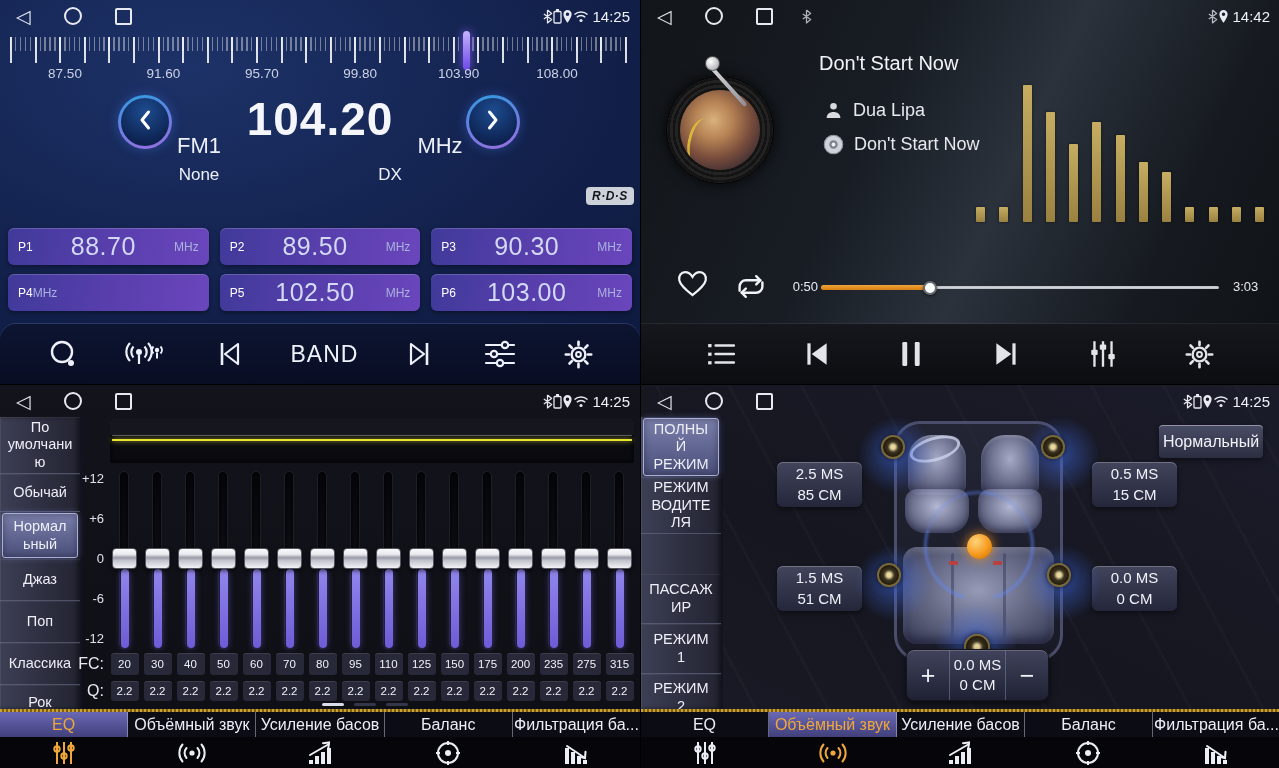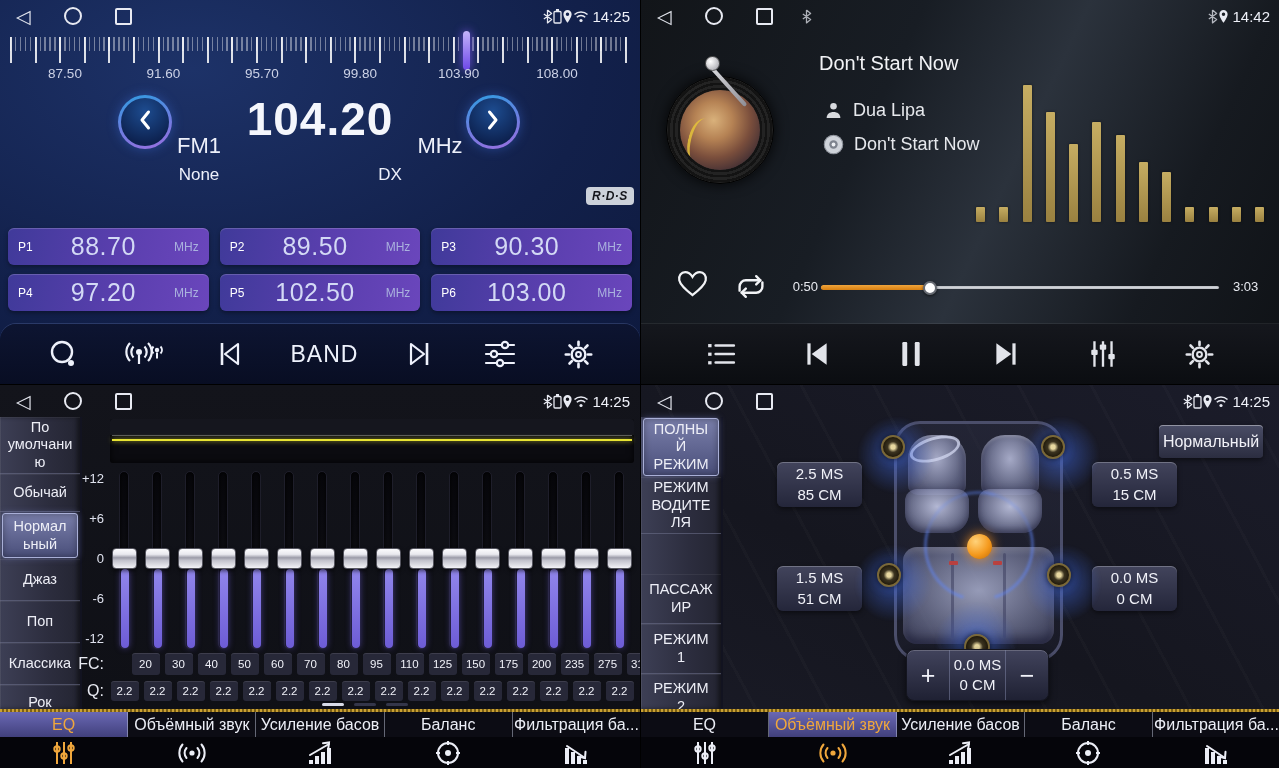--- a/index.html
+++ b/index.html
@@ -134,21 +134,21 @@
   .eq-track{position:absolute;left:11px;top:2px;width:10px;height:178px;border-radius:5px;box-sizing:border-box;
     background:linear-gradient(180deg,#06060a,#15151d);border:1px solid #1e1e2a;box-shadow:inset 0 0 4px #000;}
   .eq-fill{position:absolute;left:12.5px;top:100px;width:8px;height:79px;border-radius:4px;
     background:linear-gradient(180deg,#9186ec,#6d5cd6);box-shadow:0 0 6px rgba(120,100,240,.5);}
   .eq-handle{position:absolute;left:4px;top:79px;width:25px;height:21px;border-radius:4px;box-sizing:border-box;
     background:linear-gradient(180deg,#fbfbfd 0%,#e8e8ee 28%,#9b9ba8 46%,#c2c2cc 60%,#f2f2f6 100%);
     border:1px solid #55555f;box-shadow:0 2px 4px rgba(0,0,0,.6);}
   .fc-box,.q-box{position:absolute;left:2.5px;width:28px;background:#272838;border-radius:3px;
     color:#f0f1f8;font-size:11.5px;display:flex;align-items:center;justify-content:center;
     box-shadow:inset 0 1px 0 rgba(255,255,255,.1);}
-  .fc-box{top:184px;height:22px;margin-left:21px;}
+  .fc-box{top:184px;height:22px;}
   .q-box{top:212px;height:20px;}
   .fcq-label{position:absolute;left:66px;width:38px;text-align:right;font-size:16px;color:#e8eaf2;}
   .eq-scroll{position:absolute;top:318px;height:3px;width:22px;border-radius:2px;}
 
   
   .profile-btn{position:absolute;left:518px;top:40px;width:104px;height:33px;border-radius:4px;
     background:linear-gradient(180deg,#4a4d66,#2b2d40);display:flex;align-items:center;justify-content:center;
     color:#f2f2f8;font-size:16px;box-shadow:inset 0 1px 0 rgba(255,255,255,.4),0 2px 5px rgba(0,0,0,.5);}
   .delay-btn{position:absolute;width:85px;height:45px;border-radius:6px;
     background:linear-gradient(180deg,#42445c,#24263a);
@@ -266,21 +266,20 @@
           <span class="pf">89.50</span>
           <span class="pu">MHz</span>
         </div>
         <div class="preset">
           <span class="pl">P3</span>
           <span class="pf">90.30</span>
           <span class="pu">MHz</span>
         </div>
         <div class="preset">
           <span class="pl">P4</span>
-          <span class="pf">97.20</span>
           <span class="pu">MHz</span>
         </div>
         <div class="preset">
           <span class="pl">P5</span>
           <span class="pf">102.50</span>
           <span class="pu">MHz</span>
         </div>
         <div class="preset">
           <span class="pl">P6</span>
           <span class="pf">103.00</span>

